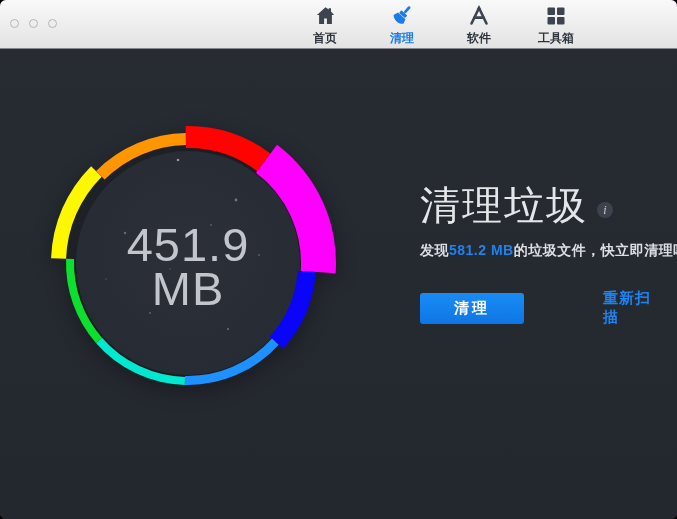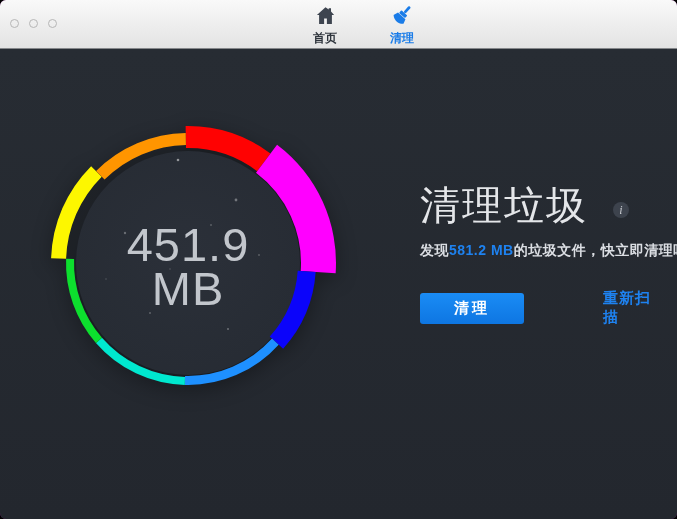--- a/index.html
+++ b/index.html
@@ -17,21 +17,21 @@
   .tab .tlabel{font-size:12px;font-weight:700;color:#2f353d;margin-top:1px;}
   .tab.active .ticon{color:#1a7ce8;}
   .tab.active .tlabel{color:#1a7ce8;}
   
   .content{position:absolute;top:49px;left:0;right:0;bottom:0;background:linear-gradient(#272c33,#23272e);}
   .ring-wrap{position:absolute;left:28px;top:54px;width:320px;height:320px;}
   .ring-wrap svg{filter:drop-shadow(0 5px 10px rgba(0,0,0,.35));}
   .size-number{font-size:47px;font-weight:300;fill:#c2c6cc;letter-spacing:1px;}
   
   .panel{position:absolute;left:420px;top:135px;width:240px;}
-  .panel-title-row{display:flex;align-items:flex-start;gap:16px;}
+  .panel-title-row{display:flex;align-items:flex-start;}
   .panel-title{font-size:40px;font-weight:200;color:#e4e6e9;letter-spacing:2px;line-height:42px;}
   .info-badge{width:16px;height:16px;border-radius:50%;background:#3d434d;display:flex;align-items:center;justify-content:center;margin-left:9px;margin-top:18px;cursor:pointer;}
   .info-badge i{font-family:"Liberation Serif",serif;font-style:italic;font-size:12px;color:#c8cbd0;line-height:1;}
   .subtitle{margin-top:16px;font-size:14px;font-weight:700;color:#dbdee3;letter-spacing:.5px;white-space:nowrap;}
   .subtitle .hl{color:#1e82f0;}
   .actions{margin-top:29px;display:flex;align-items:center;}
   .clean-btn{width:115px;height:31px;border:none;border-radius:3px;
     background:linear-gradient(#1a8cf5,#0e76e2);color:#fff;font-size:15px;font-weight:700;
     letter-spacing:3px;font-family:"Liberation Sans",sans-serif;cursor:pointer;}
   .rescan{margin-left:79px;color:#1e82f0;font-size:15px;font-weight:700;text-decoration:none;letter-spacing:1px;cursor:pointer;}
@@ -60,20 +60,43 @@
         <span class="ticon">
           <svg width="26" height="25" viewBox="0 0 24 24">
             <g transform="rotate(42 12 12)" fill="currentColor">
               <rect x="10.7" y="0.5" width="2.6" height="8" rx="1.2"></rect>
               <rect x="8.2" y="8.6" width="7.6" height="3.4" rx="0.8"></rect>
               <path d="M7.2 12.4h9.6l1.6 4.6c-2 2-4.4 2.7-6.4 2.7s-4.4-.7-6.4-2.7z"></path>
             </g>
           </svg>
         </span>
         <span class="tlabel">清理</span>
+      </div>
+      <div class="tab">
+        <span class="ticon">
+          <svg width="26" height="24" viewBox="0 0 24 24">
+            <g stroke="currentColor" stroke-width="2.6" fill="none" stroke-linecap="round">
+              <path d="M4.5 19.5 12 4l7.5 15.5"></path>
+              <path d="M7.6 13.6h8.8"></path>
+            </g>
+            <path fill="currentColor" d="M12 2.2l2.2 2.6h-4.4z"></path>
+          </svg>
+        </span>
+        <span class="tlabel">软件</span>
+      </div>
+      <div class="tab">
+        <span class="ticon">
+          <svg width="24" height="24" viewBox="0 0 24 24" fill="currentColor">
+            <rect x="3.5" y="3.5" width="7.5" height="7.5" rx="1"></rect>
+            <rect x="13" y="3.5" width="7.5" height="7.5" rx="1"></rect>
+            <rect x="3.5" y="13" width="7.5" height="7.5" rx="1"></rect>
+            <rect x="13" y="13" width="7.5" height="7.5" rx="1"></rect>
+          </svg>
+        </span>
+        <span class="tlabel">工具箱</span>
       </div>
     </div>
   </div>
 
   <div class="content">
 
     <div class="ring-wrap">
       <svg id="ring-svg" width="320" height="320" viewBox="0 0 320 320">
         <defs>
           <radialGradient id="discGrad" cx="50%" cy="45%" r="65%">

